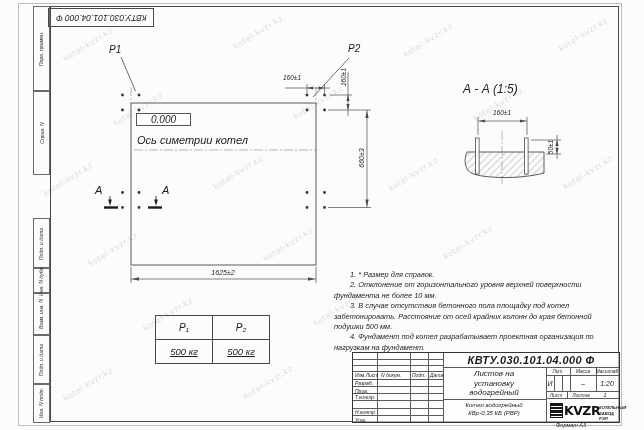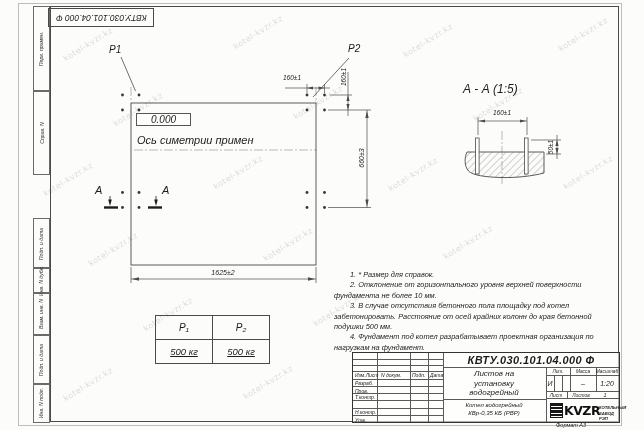--- a/index.html
+++ b/index.html
@@ -207,21 +207,21 @@
     <g>
       <path d="M467 152 H544 V173 C533 176 516 178 500 177.5 C486 177 473 175.5 468.5 171 C464 166 464.5 157 467 152 Z" fill="url(#hatch)" stroke="#4a4a4a" stroke-width="0.9"></path>
       <rect x="475.5" y="138" width="3.6" height="36" fill="#fff" stroke="#4a4a4a" stroke-width="0.8"></rect>
       <rect x="524.5" y="138" width="3.6" height="36" fill="#fff" stroke="#4a4a4a" stroke-width="0.8"></rect>
     </g>
   </svg>
 
   <span class="lbl" style="left:109px;top:44px;font-size:10px">P1</span>
   <span class="lbl" style="left:348px;top:43px;font-size:10px">P2</span>
   <span class="lbl boxed" style="left:136px;top:113px;font-size:10px">0.000</span>
-  <span class="lbl" style="left:137px;top:134px;font-size:11px">Ось симетрии примен</span>
+  <span class="lbl" style="left:137px;top:134px;font-size:11px">Ось симетрии котел</span>
   <span class="lbl" style="left:95px;top:184px;font-size:11px">А</span>
   <span class="lbl" style="left:162px;top:184px;font-size:11px">А</span>
   <span class="clbl" style="left:223px;top:272px;font-size:7px">1625±2</span>
   <span class="rlbl" style="left:361px;top:158px;font-size:7px">660±3</span>
   <span class="rlbl" style="left:343px;top:77px;font-size:6.5px">160±1</span>
   <span class="lbl" style="left:283px;top:74px;font-size:6.5px">160±1</span>
 
   <span class="lbl" style="left:463px;top:82px;font-size:12px">А - А (1:5)</span>
   <span class="clbl" style="left:502px;top:112px;font-size:6.5px">160±1</span>
   <span class="rlbl" style="left:550px;top:147px;font-size:6.5px">50±1</span>

